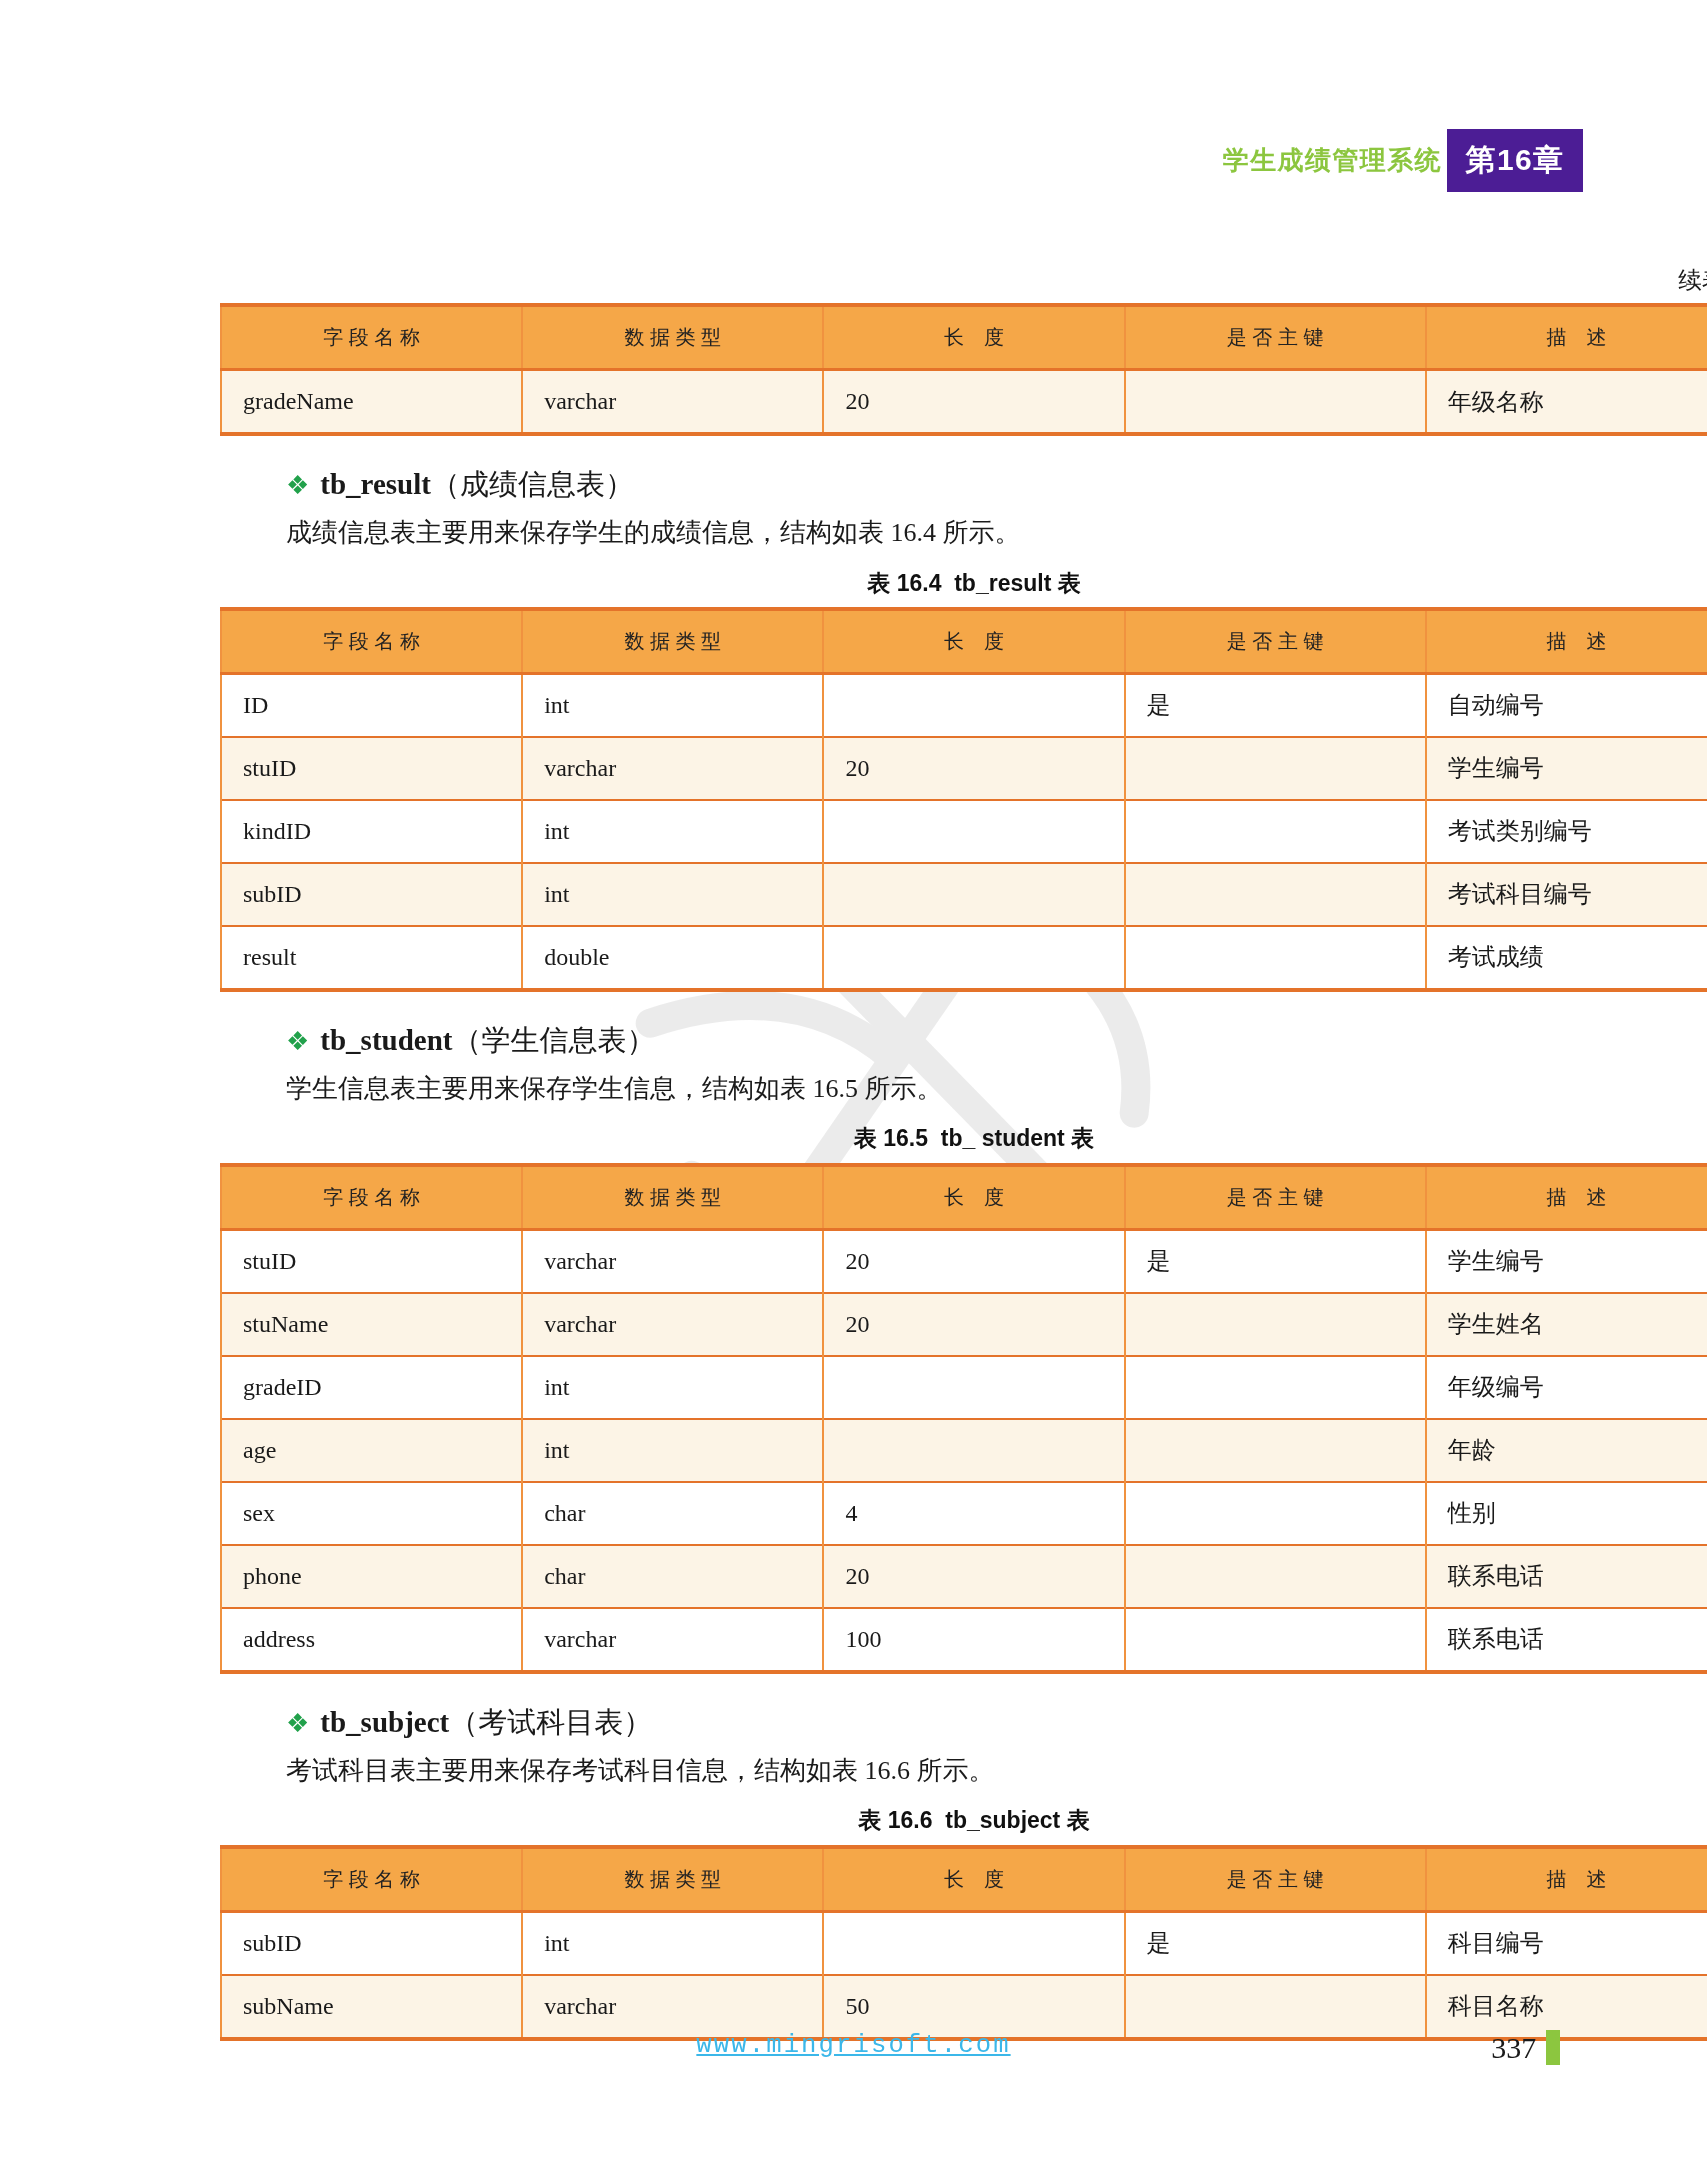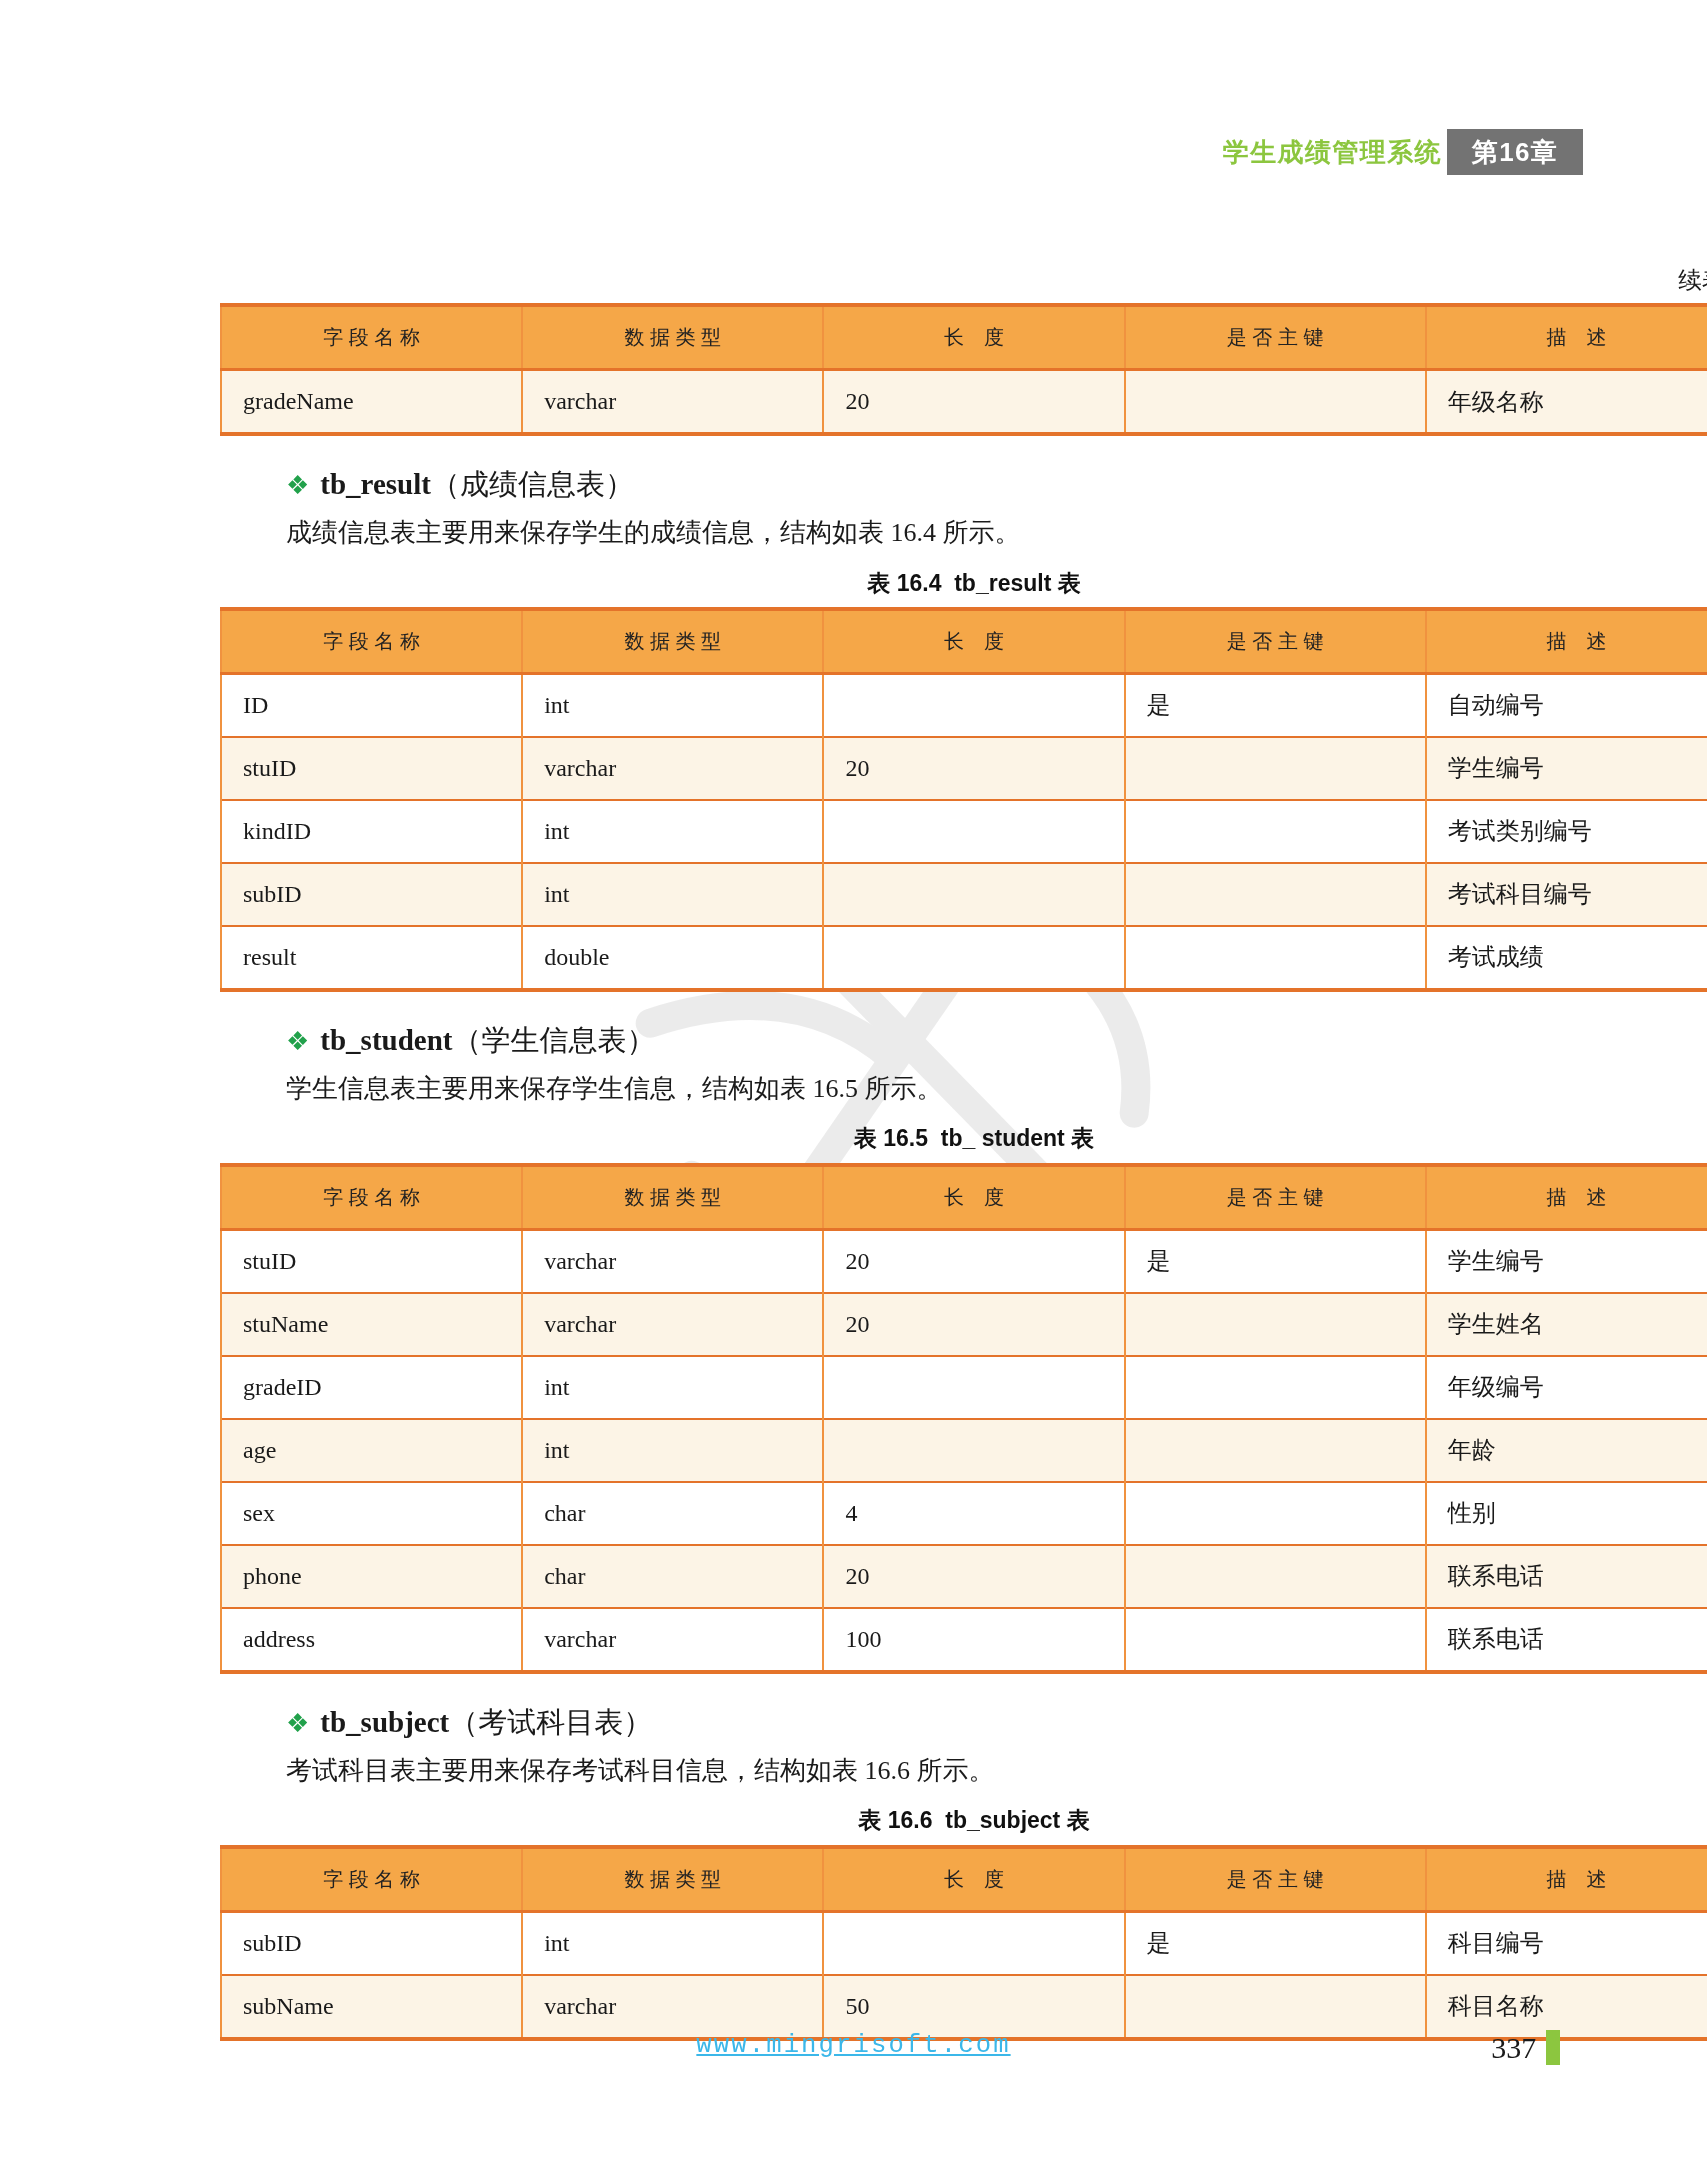--- a/index.html
+++ b/index.html
@@ -3,22 +3,22 @@
 <meta charset="utf-8">
 <style>
   html,body{margin:0;padding:0;background:#ffffff;}
   .page{position:relative;width:1707px;height:2172px;background:#ffffff;overflow:hidden;
         font-family:"Liberation Serif","DejaVu Serif",serif;color:#1a1a1a;}
 
   
   .page-header{position:absolute;top:129px;right:124px;display:flex;align-items:center;z-index:2;}
   .header-title{color:#8CC63F;font-family:"Liberation Sans","DejaVu Sans",sans-serif;
                 font-size:26px;font-weight:bold;margin-right:5px;letter-spacing:1.4px;}
-  .chapter-badge{background:#737373;color:#ffffff;font-family:"Liberation Sans","DejaVu Sans",sans-serif;
-                 font-size:26px;font-weight:bold;width:136px;height:46px;
+  .chapter-badge{background:#4c1d95;color:#ffffff;font-family:"Liberation Sans","DejaVu Sans",sans-serif;
+                 font-size:30px;font-weight:bold;width:136px;height:63px;
                  display:flex;align-items:center;justify-content:center;letter-spacing:1.4px;}
 
   
   .watermark{position:absolute;left:567px;top:885px;z-index:0;opacity:.6;}
 
   
   .content{position:absolute;left:204px;top:264px;width:1508px;z-index:1;padding-left:16px;}
   .continued{ text-align:right;font-size:23.5px;margin:0 2.8px 7px 0;}
 
   table.tbl{border-collapse:collapse;width:100%;table-layout:fixed;

